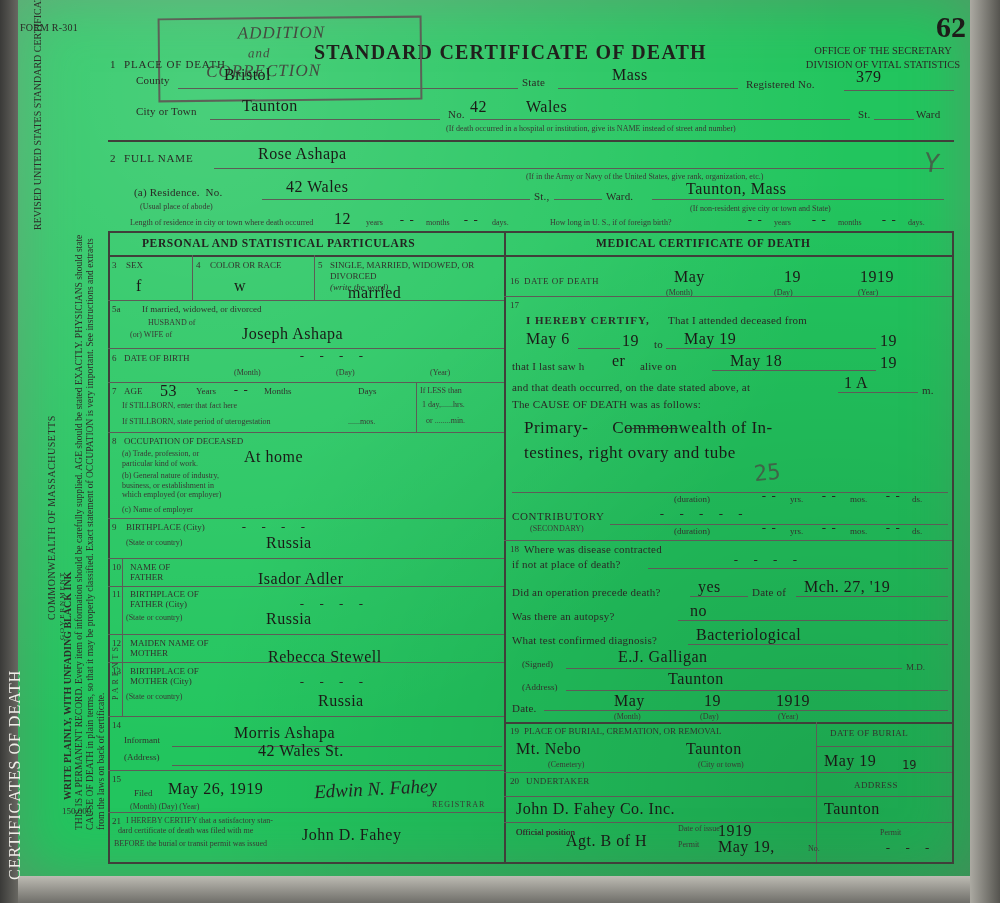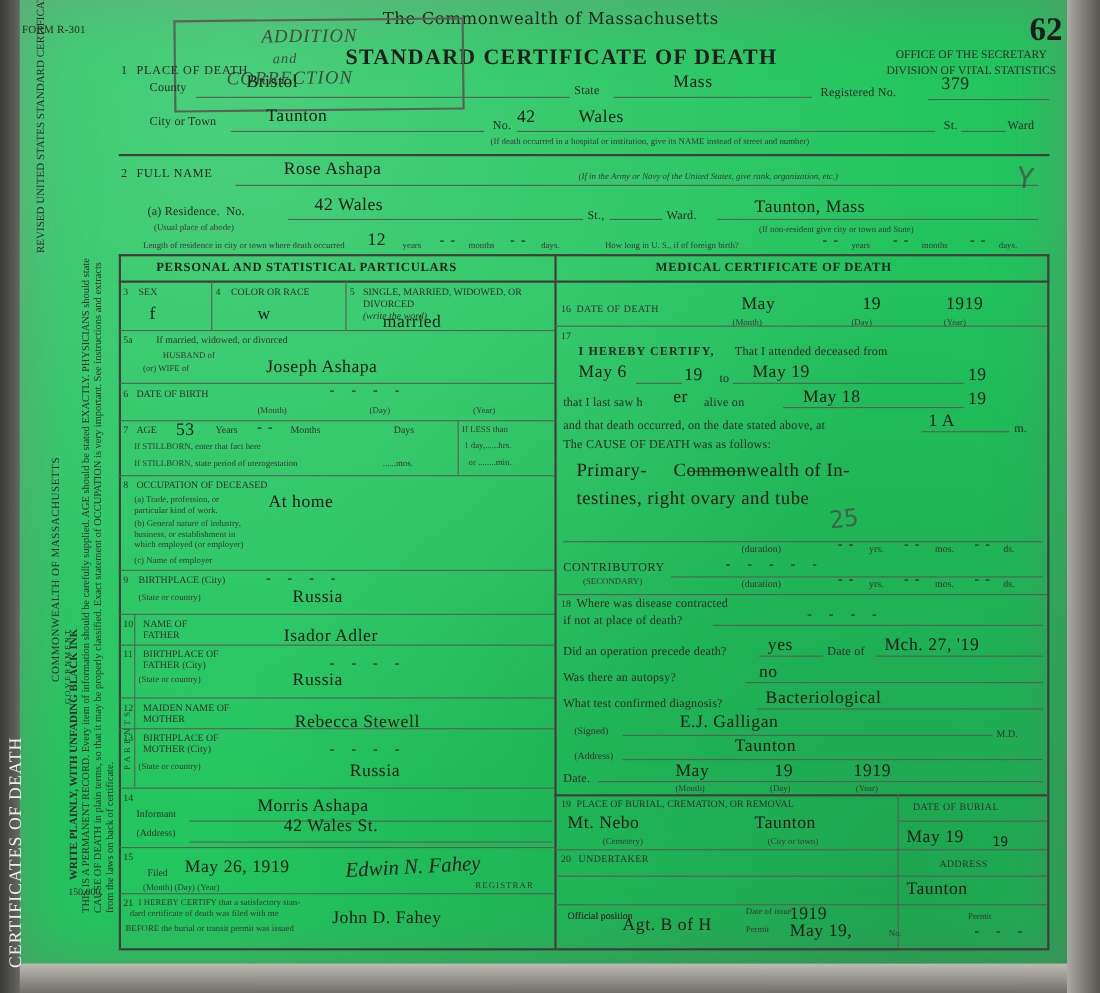--- a/index.html
+++ b/index.html
@@ -71,21 +71,20 @@
 <body>
 
 <div id="page">
 
   <div class="bind"></div>
   <div class="bindR"></div>
 
   <div class="sheet">
 
     <div class="ink print" style="left:2px;top:22px;font-size:10px;">FORM R-301</div>
-    <div class="masthead">The Commonwealth of Massachusetts</div>
     <div class="title">STANDARD CERTIFICATE OF DEATH</div>
     <div class="bignum">62</div>
     <div class="office">OFFICE OF THE SECRETARY</div>
     <div class="office" style="top:58px;">DIVISION OF VITAL STATISTICS</div>
 
     <div class="stamp">
       <span style="left:78px;top:4px;">ADDITION</span>
       <span style="left:88px;top:26px;font-size:13px;">and</span>
       <span style="left:46px;top:42px;">CORRECTION</span>
     </div>
@@ -113,21 +112,21 @@
     <div class="ink print" style="left:898px;top:108px;">Ward</div>
     <div class="hline" style="left:856px;top:119px;width:40px;"></div>
     <div class="ink printxs" style="left:428px;top:124px;">(If death occurred in a hospital or institution, give its NAME instead of street and number)</div>
 
     <div class="hline thick" style="left:90px;top:140px;width:846px;"></div>
 
     <div class="ink print" style="left:92px;top:152px;">2</div>
     <div class="ink print" style="left:106px;top:152px;letter-spacing:.8px;">FULL NAME</div>
     <div class="ink type-lg" style="left:240px;top:145px;">Rose Ashapa</div>
     <div class="hline" style="left:196px;top:168px;width:730px;"></div>
-    <div class="ink printxs" style="left:508px;top:156px;font-style:italic;">(If in the Army or Navy of the United States, give rank, organization, etc.)</div>
+    <div class="ink printxs" style="left:508px;top:172px;">(If in the Army or Navy of the United States, give rank, organization, etc.)</div>
 
     <div class="ink print" style="left:116px;top:186px;">(a) Residence.  No.</div>
     <div class="ink type-lg" style="left:268px;top:178px;">42 Wales</div>
     <div class="hline" style="left:244px;top:199px;width:268px;"></div>
     <div class="ink print" style="left:516px;top:190px;">St.,</div>
     <div class="ink print" style="left:588px;top:190px;">Ward.</div>
     <div class="hline" style="left:536px;top:199px;width:48px;"></div>
     <div class="ink type-lg" style="left:668px;top:180px;">Taunton, Mass</div>
     <div class="hline" style="left:634px;top:199px;width:292px;"></div>
     <div class="ink printxs" style="left:122px;top:202px;">(Usual place of abode)</div>
@@ -384,20 +383,21 @@
     <div class="ink printxs" style="left:530px;top:760px;">(Cemetery)</div>
     <div class="ink printxs" style="left:680px;top:760px;">(City or town)</div>
     <div class="ink printsm" style="left:812px;top:728px;letter-spacing:.4px;">DATE OF BURIAL</div>
     <div class="ink type-lg" style="left:806px;top:752px;">May 19</div>
     <div class="ink type-sm" style="left:884px;top:758px;">19</div>
 
     <div class="hline" style="left:486px;top:796px;width:448px;"></div>
     <div class="ink printsm" style="left:492px;top:776px;">20</div>
     <div class="ink printsm" style="left:508px;top:776px;letter-spacing:.4px;">UNDERTAKER</div>
     <div class="ink printsm" style="left:836px;top:780px;letter-spacing:.4px;">ADDRESS</div>
+    <div class="ink type-lg" style="left:498px;top:800px;">John D. Fahey Co. Inc.</div>
     <div class="ink type-lg" style="left:806px;top:800px;">Taunton</div>
 
     <div class="hline" style="left:486px;top:822px;width:448px;"></div>
     <div class="ink printsm" style="left:498px;top:827px;">Official position</div>
     <div class="ink printxs" style="left:660px;top:824px;">Date of issue</div>
     <div class="ink type-lg" style="left:700px;top:822px;">1919</div>
     <div class="ink printxs" style="left:660px;top:840px;">Permit</div>
     <div class="ink type-lg" style="left:700px;top:838px;">May 19,</div>
     <div class="ink printxs" style="left:862px;top:828px;">Permit</div>
     <div class="ink printxs" style="left:790px;top:844px;">No.</div>

